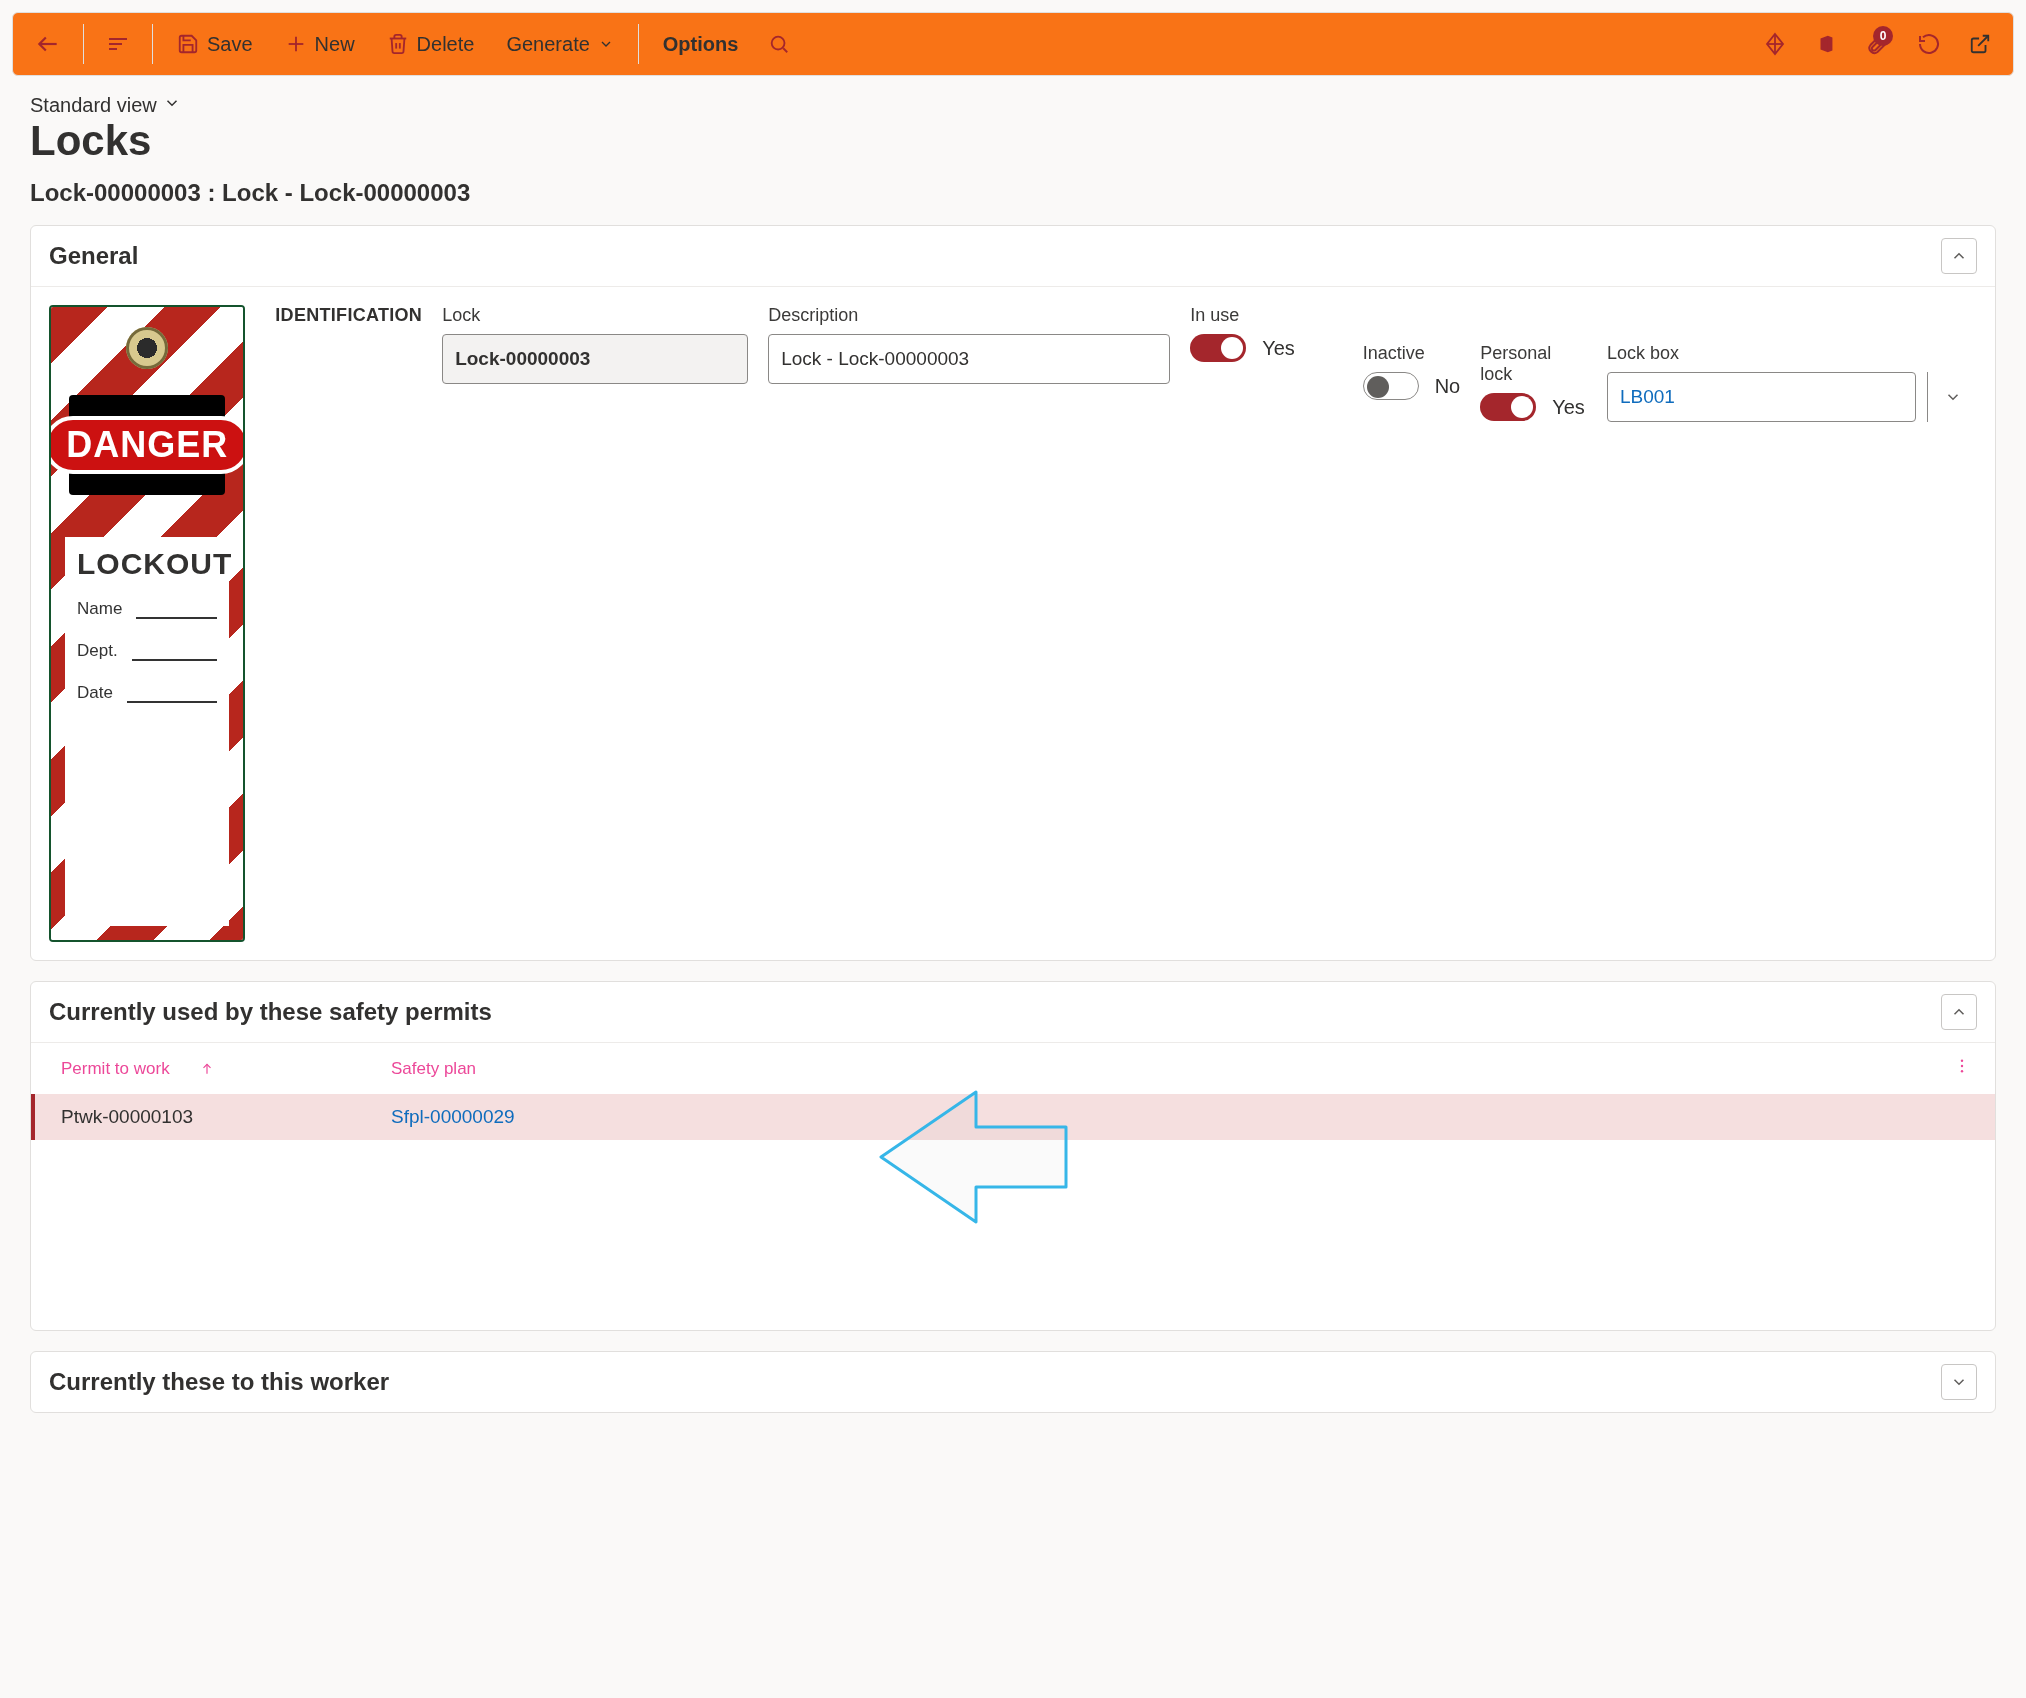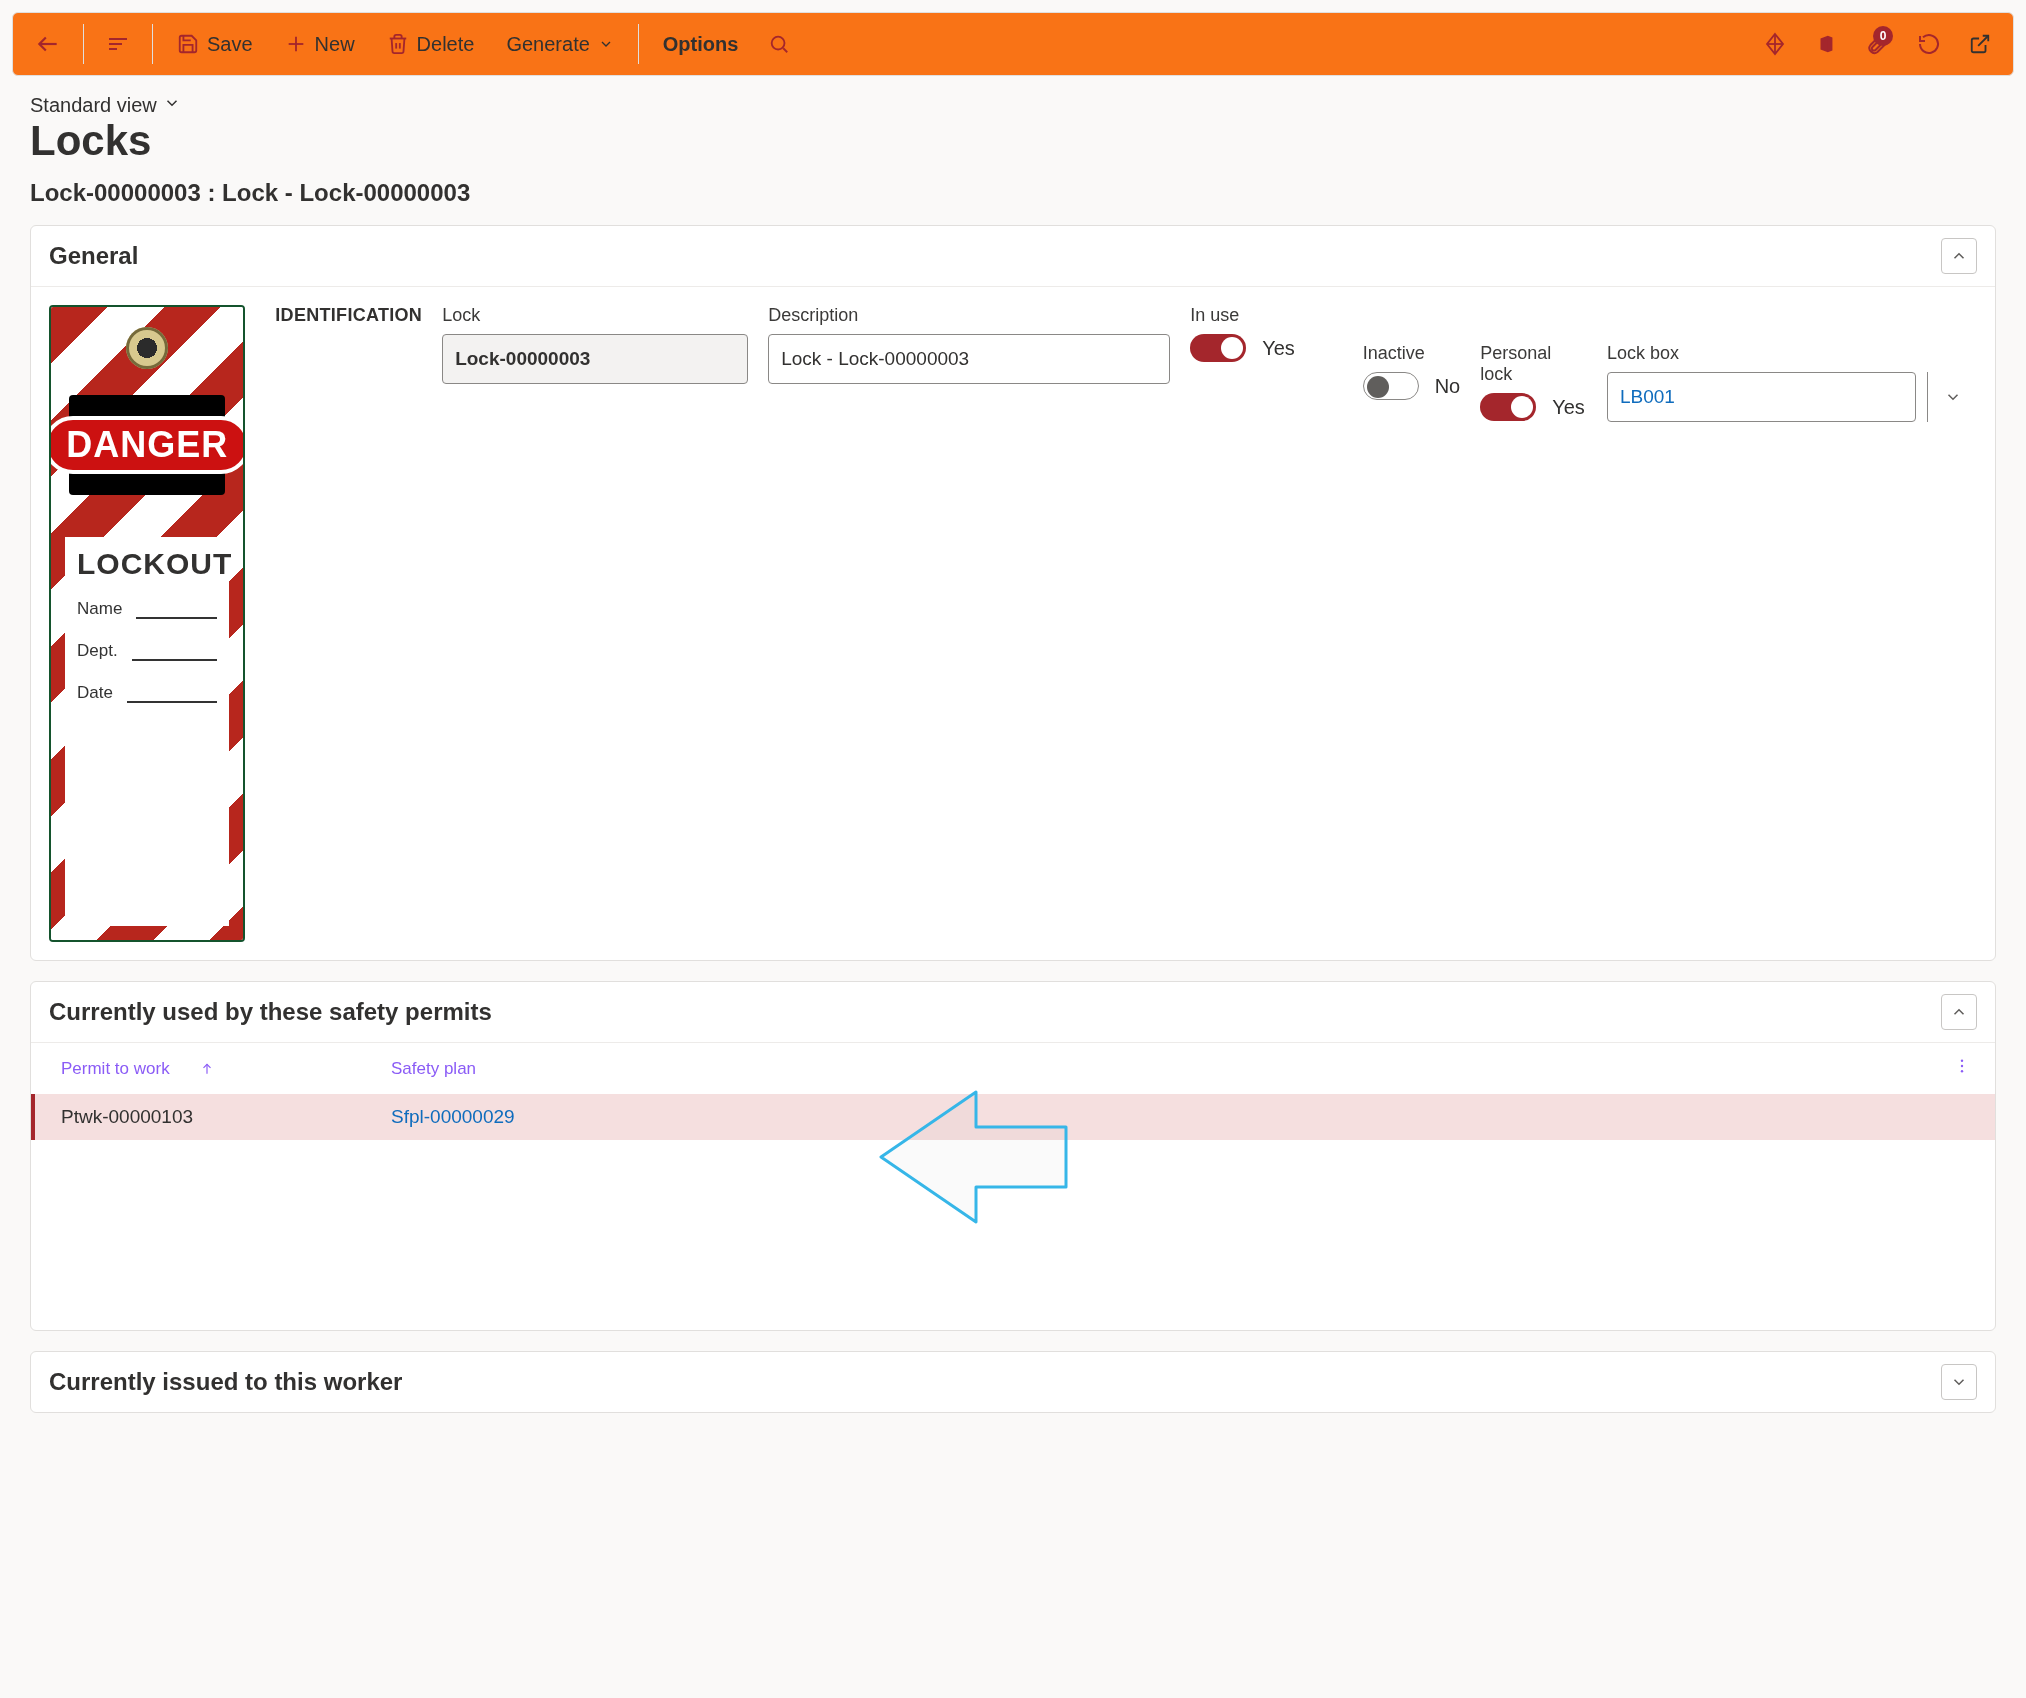--- a/index.html
+++ b/index.html
@@ -151,21 +151,21 @@
   .toggle.off{background:#fff;border:1px solid #8a8886;}
   .toggle.off .knob{left:3px;background:#605e5c;}
   .toggle.on{background:var(--toggle-on);}
   .toggle.on .knob{right:3px;}
   .toggle-label{font-size:20px;}
 
   
   .grid{padding:0;}
   .grid-head{
     display:flex;align-items:center;padding:10px 20px 10px 30px;
-    font-size:17px;color:#8b5cf6;border-top:1px solid #edebe9;
+    font-size:17px;color:#ec4899;border-top:1px solid #edebe9;
   }
   .grid-head .col1{width:330px;display:flex;align-items:center;gap:30px;}
   .grid-head .col2{flex:1;}
   .grid-head .more{margin-left:auto;cursor:pointer;padding:4px;}
   .sort-ind{display:inline-flex;}
 
   .grid-row{
     display:flex;align-items:center;
     background:#F5DFDF;
     border-left:4px solid var(--accent);
@@ -459,21 +459,21 @@
       <div class="grid-body-space"></div>
     </div>
 
     <svg class="annot-arrow" style="left:840px;top:90px;" width="200" height="170" viewBox="0 0 200 170">
       <path d="M195 55 L105 55 L105 20 L10 85 L105 150 L105 115 L195 115 Z" fill="rgba(0,0,0,0.02)" stroke="#36B6E8" stroke-width="3" stroke-linejoin="round"></path>
     </svg>
   </div>
 
   <div class="panel">
     <div class="panel-head">
-      <span>Currently issued to this worker</span>
+      <span>Currently these to this worker</span>
       <div class="collapse-btn">
         <svg width="18" height="18" viewBox="0 0 24 24" fill="none" stroke="currentColor" stroke-width="2">
             <polyline points="6 9 12 15 18 9"></polyline>
           </svg>
       </div>
     </div>
   </div>
 </div>
 
 </body></html>

